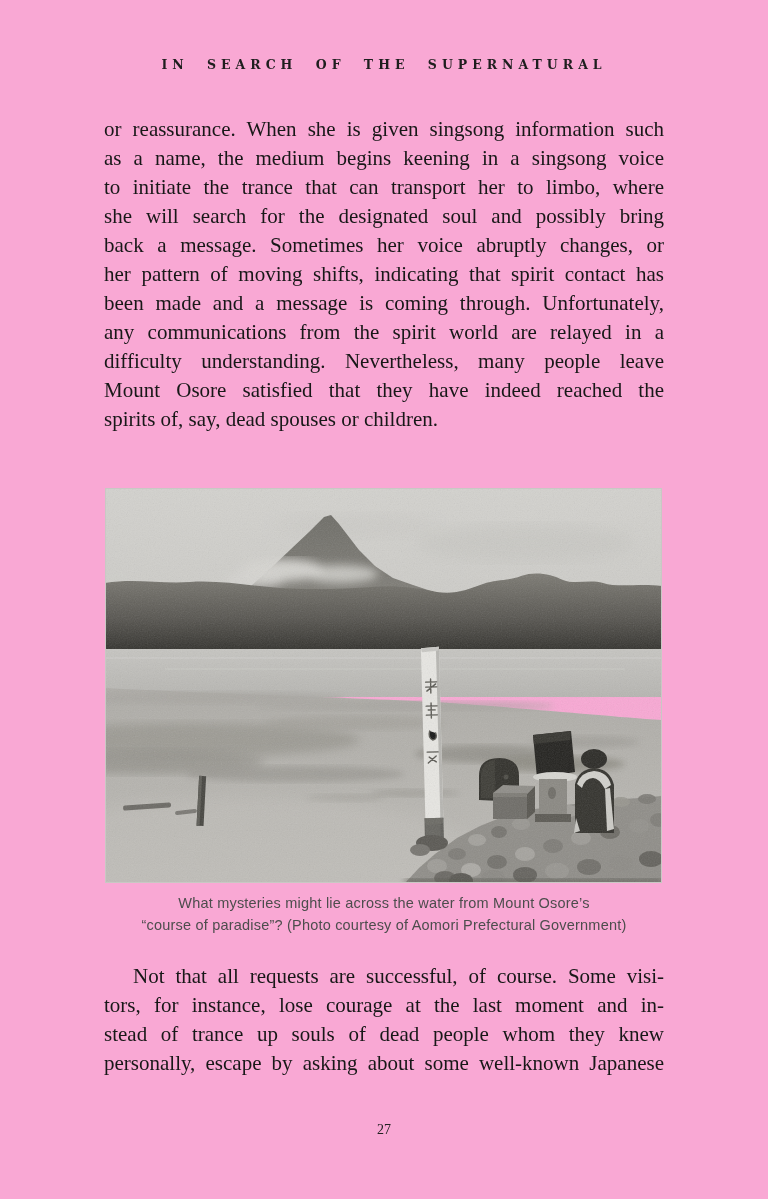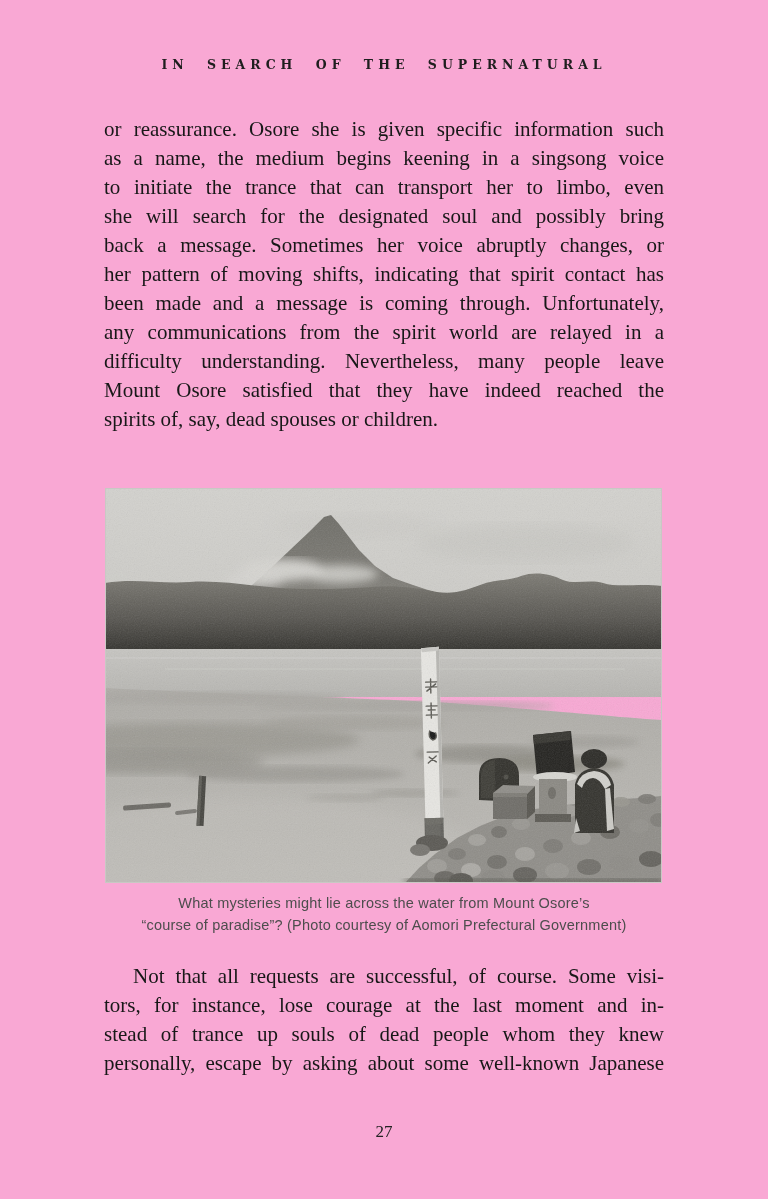--- a/index.html
+++ b/index.html
@@ -27,34 +27,34 @@
     margin:0; line-height:0;
   }
   .caption {
     position:absolute; left:84px; top:892px; width:600px;
     font-family:"Liberation Sans", sans-serif; font-size:14.5px;
     line-height:22px; color:#4d4d4d; letter-spacing:0.2px;
   }
   .caption .tline { text-align:center; text-align-last:center; }
   .pagenum {
     position:absolute; top:1122px; left:0; width:100%;
-    text-align:center; font-size:17px; color:#222;
+    text-align:center; font-size:14px; color:#222;
   }
 </style>
 </head>
 <body>
 
 <div class="page">
 
   <header class="running-header">IN SEARCH OF THE SUPERNATURAL</header>
 
   <section class="para para1">
-      <div class="tline">or reassurance. Osore she is given specific information such</div>
+      <div class="tline">or reassurance. When she is given singsong information such</div>
       <div class="tline">as a name, the medium begins keening in a singsong voice</div>
-      <div class="tline">to initiate the trance that can transport her to limbo, even</div>
+      <div class="tline">to initiate the trance that can transport her to limbo, where</div>
       <div class="tline">she will search for the designated soul and possibly bring</div>
       <div class="tline">back a message. Sometimes her voice abruptly changes, or</div>
       <div class="tline">her pattern of moving shifts, indicating that spirit contact has</div>
       <div class="tline">been made and a message is coming through. Unfortunately,</div>
       <div class="tline">any communications from the spirit world are relayed in a</div>
       <div class="tline">difficulty understanding. Nevertheless, many people leave</div>
       <div class="tline">Mount Osore satisfied that they have indeed reached the</div>
       <div class="tline tlast">spirits of, say, dead spouses or children.</div>
     </section>
 

